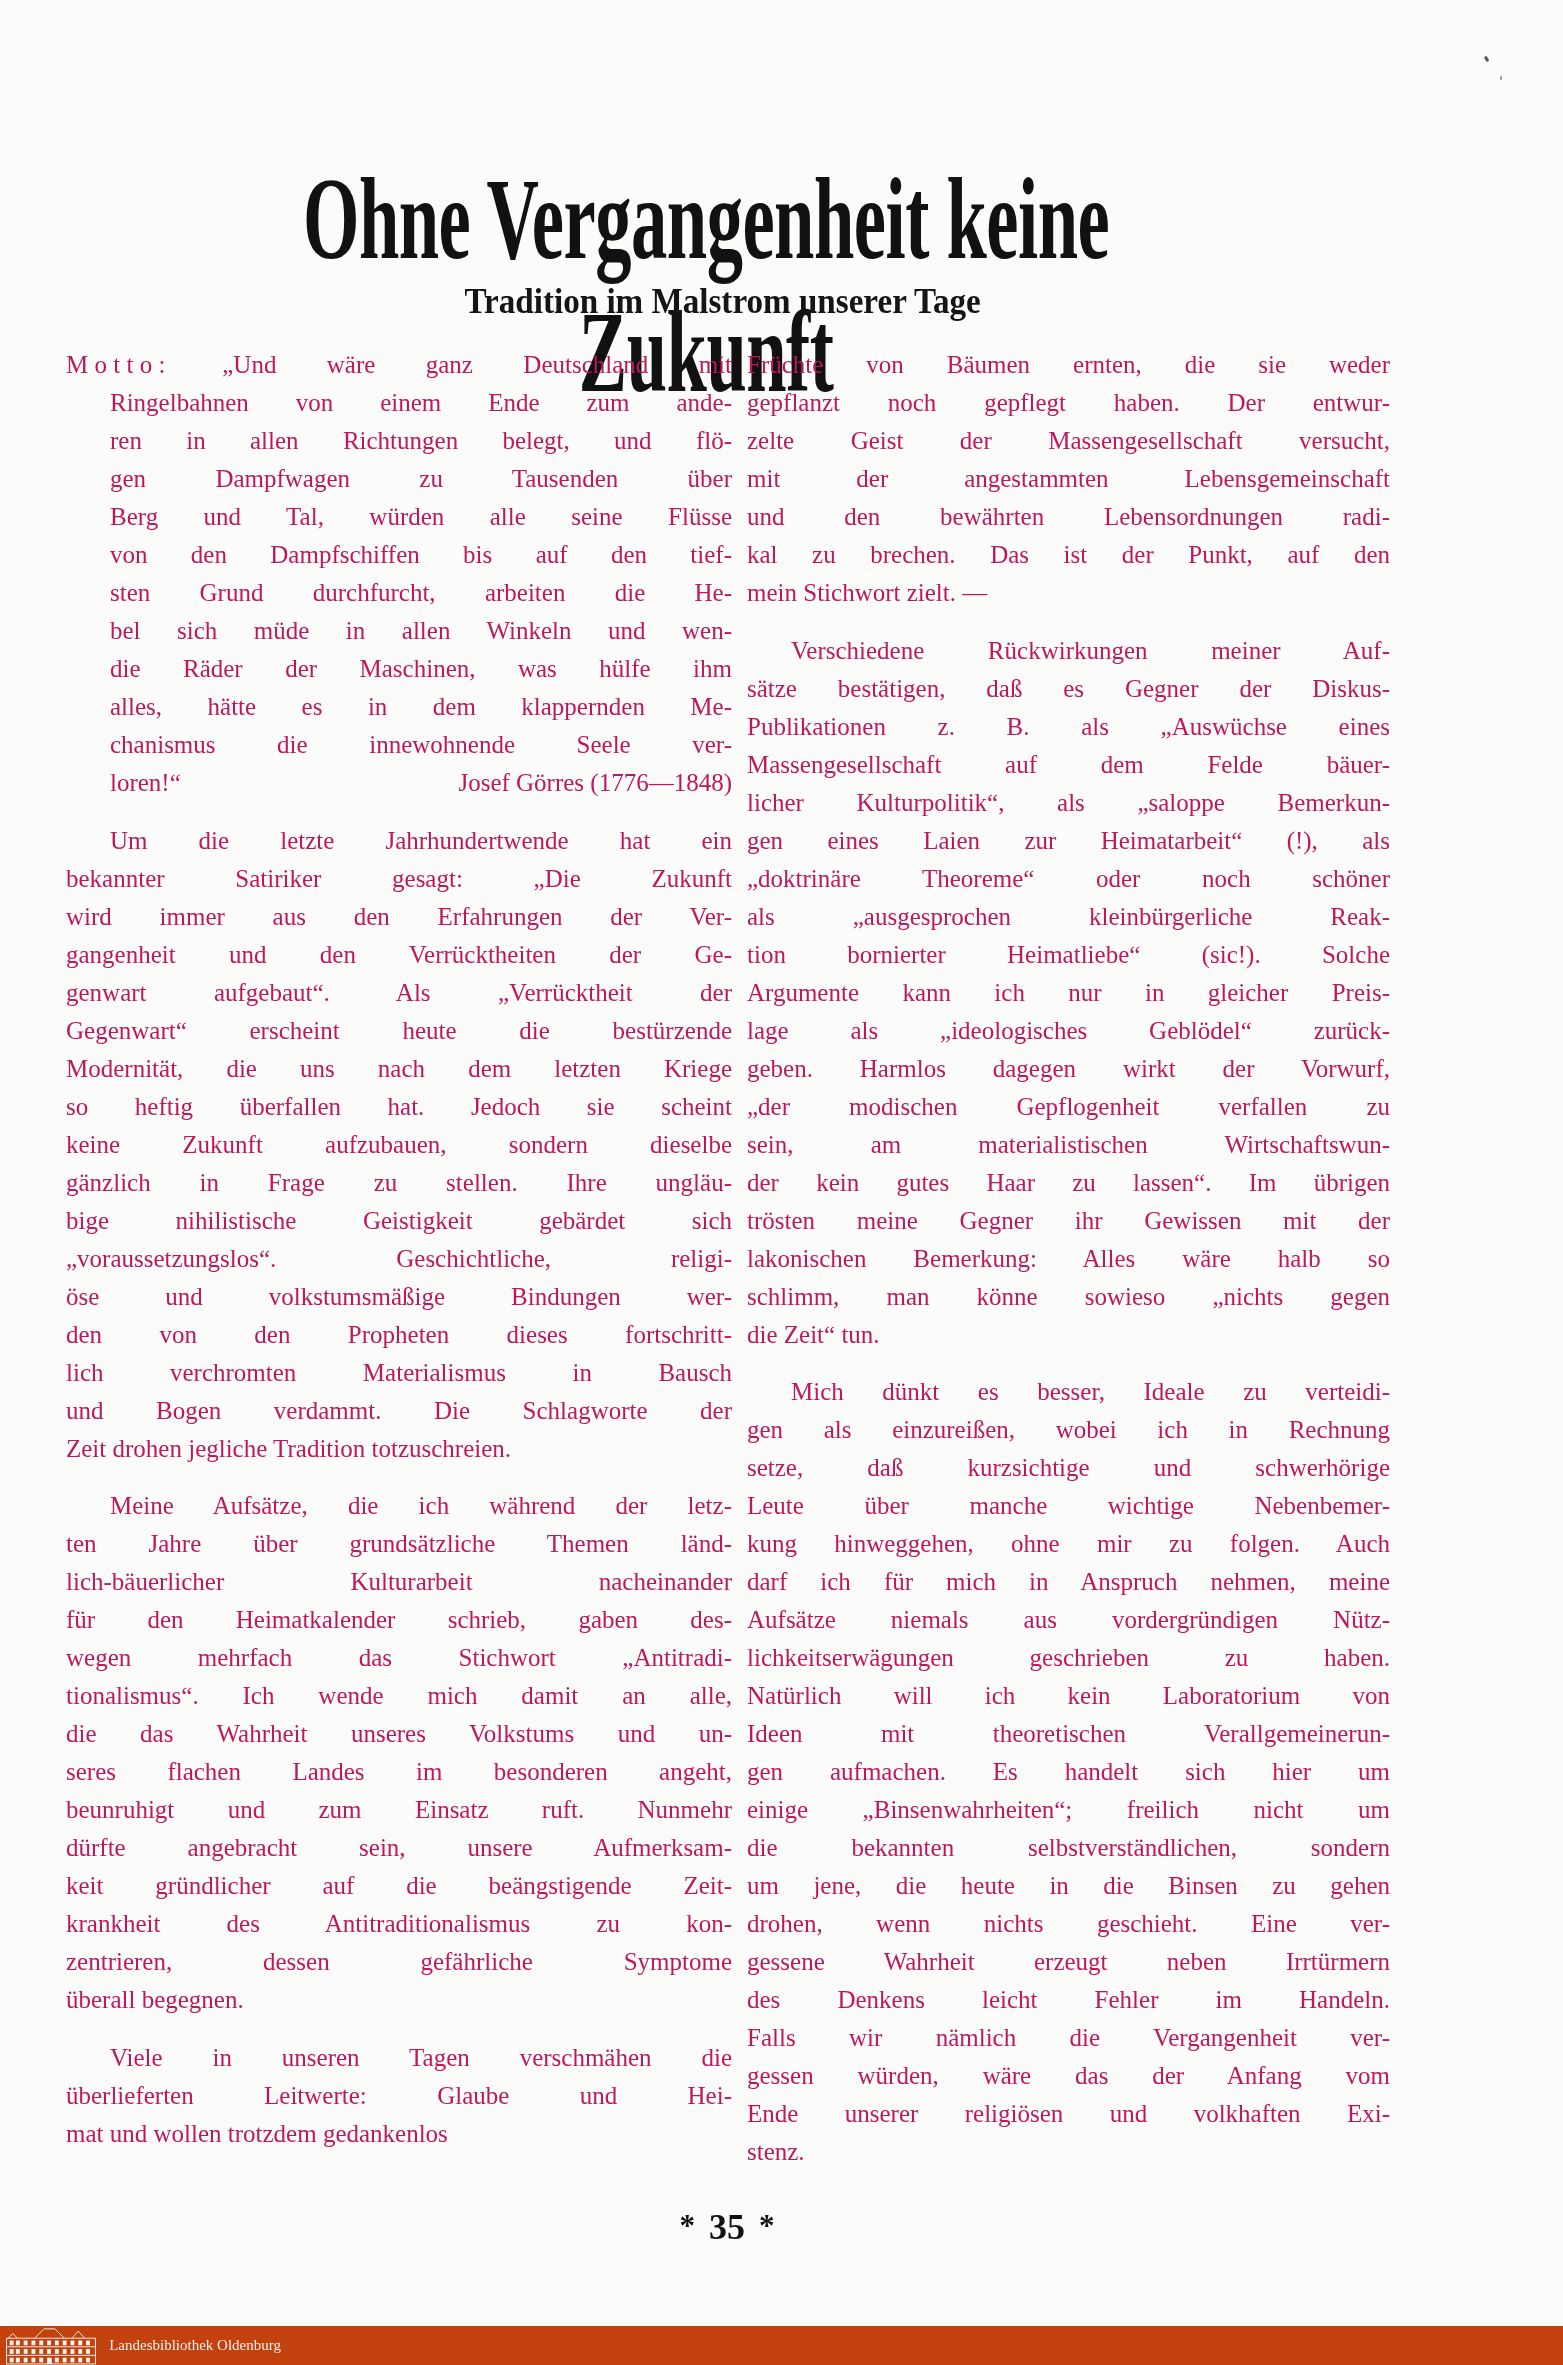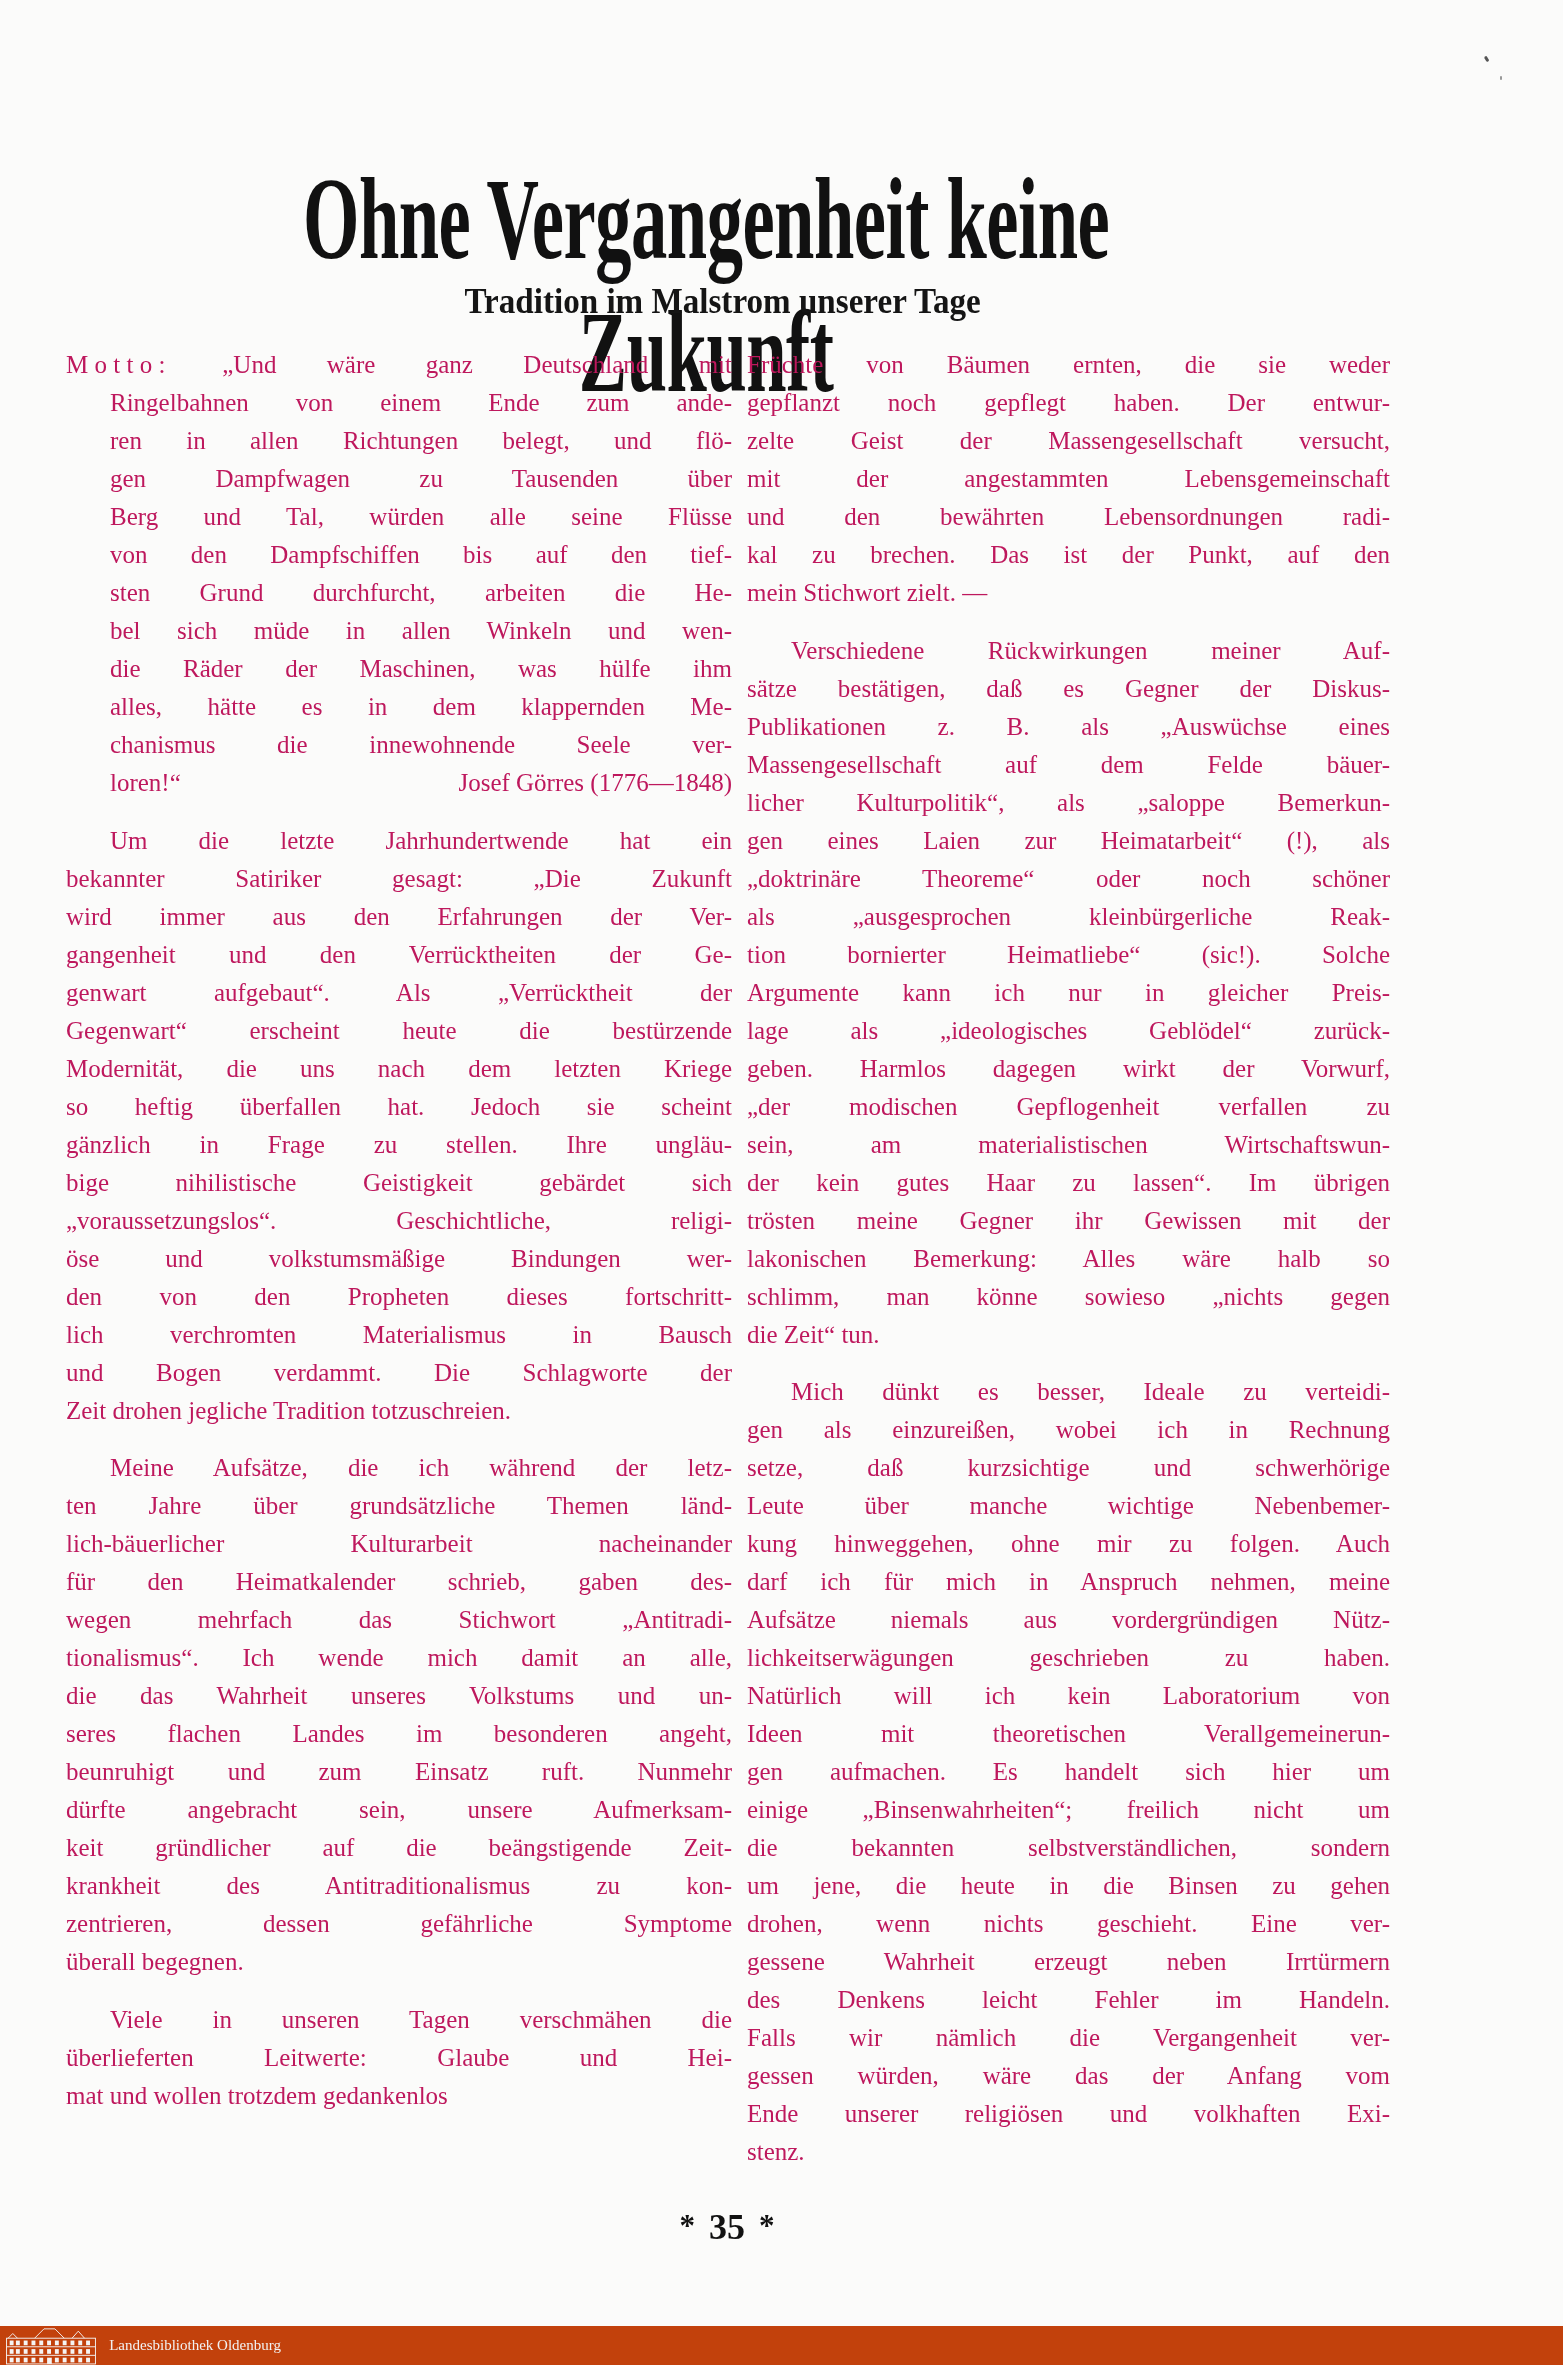--- a/index.html
+++ b/index.html
@@ -99,20 +99,21 @@
       <div class="para-gap"></div>
       <div>
         <span class="line indent">Um die letzte Jahrhundertwende hat ein</span>
         <span class="line">bekannter Satiriker gesagt: „Die Zukunft</span>
         <span class="line">wird immer aus den Erfahrungen der Ver-</span>
         <span class="line">gangenheit und den Verrücktheiten der Ge-</span>
         <span class="line">genwart aufgebaut“. Als „Verrücktheit der</span>
         <span class="line">Gegenwart“ erscheint heute die bestürzende</span>
         <span class="line">Modernität, die uns nach dem letzten Kriege</span>
         <span class="line">so heftig überfallen hat. Jedoch sie scheint</span>
+        <span class="line">keine Zukunft aufzubauen, sondern dieselbe</span>
         <span class="line">gänzlich in Frage zu stellen. Ihre ungläu-</span>
         <span class="line">bige nihilistische Geistigkeit gebärdet sich</span>
         <span class="line">„voraussetzungslos“. Geschichtliche, religi-</span>
         <span class="line">öse und volkstumsmäßige Bindungen wer-</span>
         <span class="line">den von den Propheten dieses fortschritt-</span>
         <span class="line">lich verchromten Materialismus in Bausch</span>
         <span class="line">und Bogen verdammt. Die Schlagworte der</span>
         <span class="line last">Zeit drohen jegliche Tradition totzuschreien.</span>
       </div>
       <div class="para-gap"></div>

